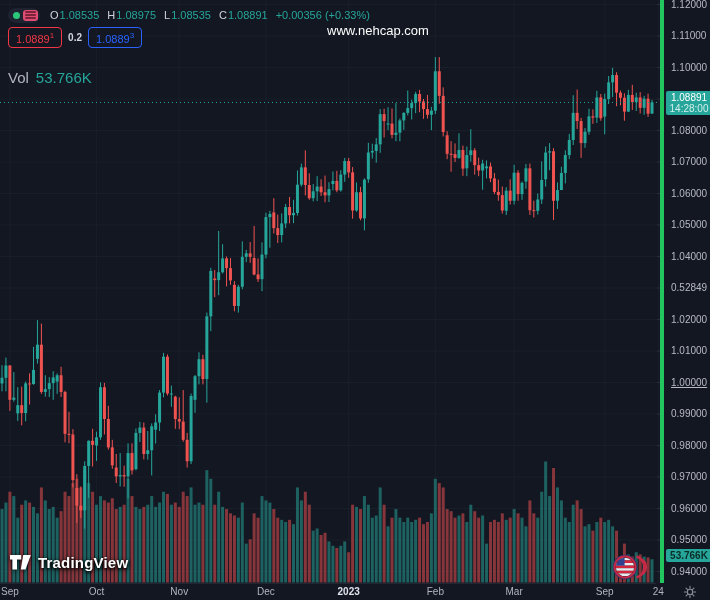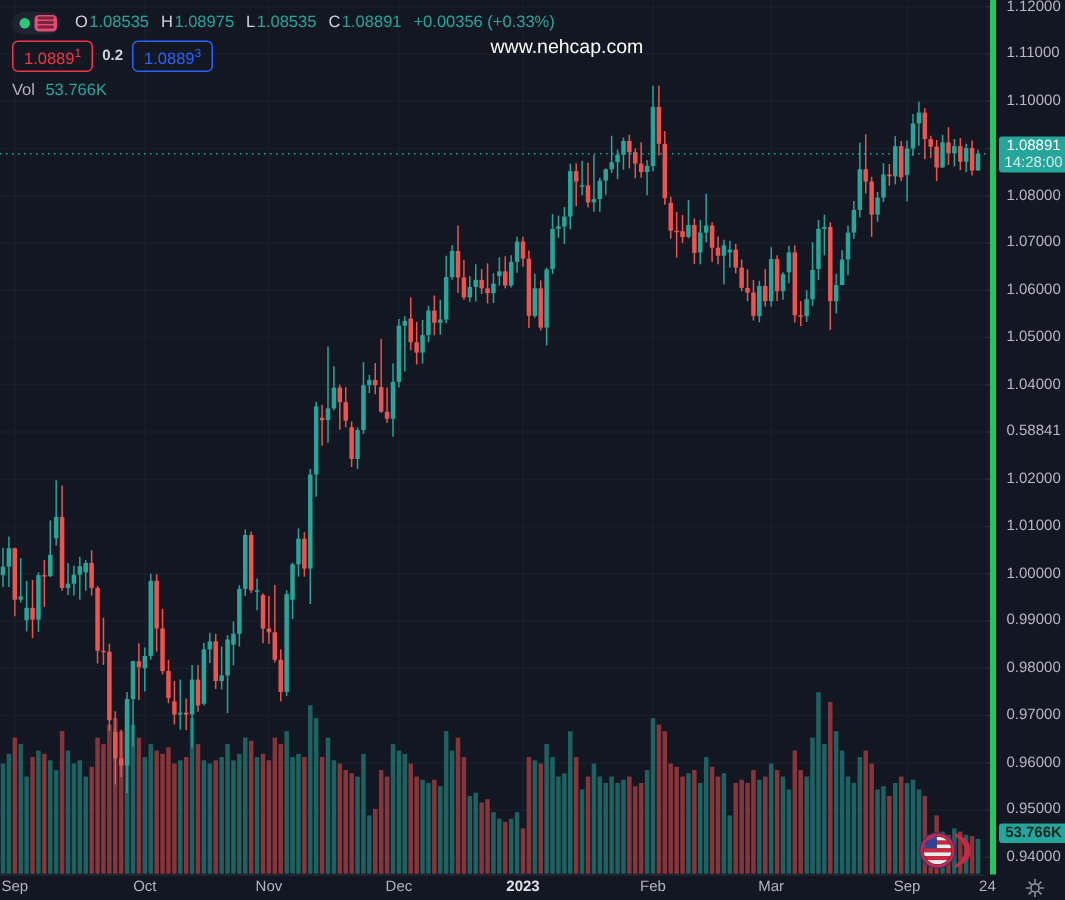--- a/index.html
+++ b/index.html
@@ -21,21 +21,21 @@
   .kv{display:flex;gap:1px;}
   .kv .k{color:#d1d4dc;}
   .kv .v{color:#26a69a;}
   #change{color:#26a69a;font-size:11px;}
   #row2{gap:6px;margin-top:5px;height:17px;}
   .quote-box{border:1px solid;border-radius:4px;padding:1px 7px;font-size:11px;line-height:13px;background:rgba(19,23,34,.5);}
   #bid-box{border-color:#f23645;color:#f23645;}
   #ask-box{border-color:#2962ff;color:#2962ff;text-align:center;}
   .quote-box sup{font-size:8px;}
   #spread{color:#d1d4dc;font-size:10px;font-weight:700;}
-  #row3{margin-top:8px;gap:7px;font-size:11px;}
+  #row3{margin-top:23px;gap:7px;font-size:15px;}
   #vol-label{color:#b2b5be;}
   #vol-value{color:#26a69a;}
   
   #watermark{position:absolute;left:327px;top:23px;font-size:13px;color:#ffffff;z-index:4;}
   
   #price-axis{position:absolute;left:660px;top:0;width:50px;height:583px;border-left:4px solid #22c55e;z-index:3;}
   .plabel{position:absolute;left:7px;font-size:10px;color:#b7bac3;line-height:12px;}
   #last-price-label{position:absolute;left:2px;width:46px;background:#26a69a;color:#fff;border-radius:2px;
                     text-align:center;font-size:10px;line-height:11px;padding:1px 0;z-index:6;}
   #countdown{color:rgba(255,255,255,.8);}
@@ -663,24 +663,24 @@
     <div id="price-labels">
         <div class="plabel" style="top: -1.5px;">1.12000</div>
         <div class="plabel" style="top: 30px;">1.11000</div>
         <div class="plabel" style="top: 61.5px;">1.10000</div>
         <div class="plabel" style="top: 93px;">1.09000</div>
         <div class="plabel" style="top: 124.5px;">1.08000</div>
         <div class="plabel" style="top: 156px;">1.07000</div>
         <div class="plabel" style="top: 187.5px;">1.06000</div>
         <div class="plabel" style="top: 219px;">1.05000</div>
         <div class="plabel" style="top: 250.5px;">1.04000</div>
-        <div class="plabel" style="top: 282px;">0.58841</div>
+        <div class="plabel" style="top: 282px;">0.52849</div>
         <div class="plabel" style="top: 313.5px;">1.02000</div>
         <div class="plabel" style="top: 345px;">1.01000</div>
-        <div class="plabel" style="top: 376.5px;">1.00000</div>
+        <div class="plabel" style="top: 376.5px; text-decoration: underline;">1.00000</div>
         <div class="plabel" style="top: 408px;">0.99000</div>
         <div class="plabel" style="top: 439.5px;">0.98000</div>
         <div class="plabel" style="top: 471px;">0.97000</div>
         <div class="plabel" style="top: 502.5px;">0.96000</div>
         <div class="plabel" style="top: 534px;">0.95000</div>
         <div class="plabel" style="top: 565.5px;">0.94000</div>
       </div>
     <div id="last-price-label" style="top: 90.9335px;">
       <div>1.08891</div>
       <div id="countdown">14:28:00</div>
@@ -701,20 +701,27 @@
         <div class="tlabel" style="left: 658.303px;">24</div>
       </div>
     <svg id="gear" viewBox="0 0 16 16">
       <g stroke="#8a8e98" fill="none" stroke-width="1.3" stroke-linecap="round">
         <circle cx="8" cy="8" r="3.1"></circle>
         <path d="M8 1.6v2.1M8 12.3v2.1M1.6 8h2.1M12.3 8h2.1M3.5 3.5l1.5 1.5M11 11l1.5 1.5M12.5 3.5L11 5M5 11l-1.5 1.5"></path>
       </g>
     </svg>
   </div>
 
+  <div id="tv-logo">
+    <svg width="21" height="15" viewBox="0 0 21 15">
+      <path fill="#ffffff" d="M0 0 H11.2 V4.6 H7 V14.5 H2.4 V4.6 H0 Z"></path>
+      <path fill="#ffffff" d="M13.2 0 H20.8 L15.5 14.5 H10.8 Z"></path>
+    </svg>
+    <span id="tv-logo-text">TradingView</span>
+  </div>
 
   <svg id="event-flag" width="40" height="28" viewBox="0 0 40 28">
     <defs>
         <clipPath id="flagclip">
           <circle cx="14" cy="14" r="9.2"></circle>
         </clipPath>
       </defs>
     <path d="M25.5 3.5 a11 11 0 0 1 0 21" fill="none" stroke="#c42a46" stroke-width="2.4"></path>
     <path d="M30 6 a9 9 0 0 1 0 16" fill="none" stroke="#c42a46" stroke-width="2.4"></path>
     <circle cx="14" cy="14" r="11.4" fill="#131722" stroke="#3a2f6e" stroke-width="1.6"></circle>

